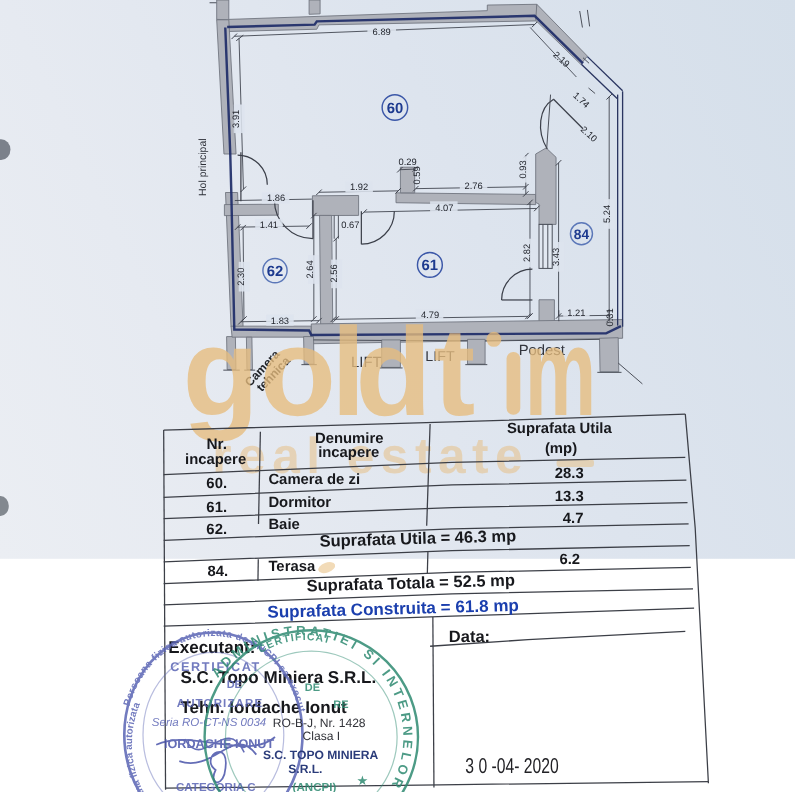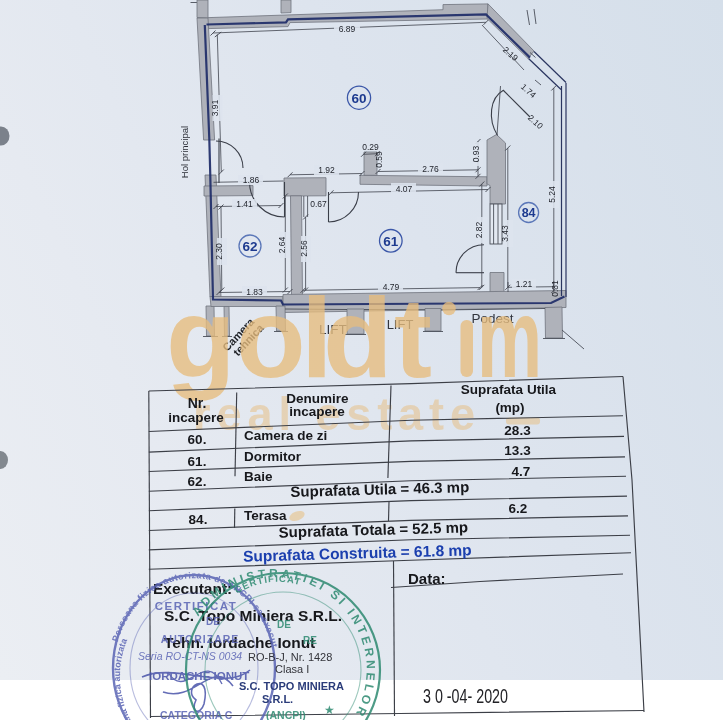--- a/index.html
+++ b/index.html
@@ -1,17 +1,17 @@
 <!DOCTYPE html>
 <html><head>
 <meta charset="utf-8">
 <style>
 html,body{margin:0;padding:0;}
 body{width:723px;height:720px;overflow:hidden;font-family:"Liberation Sans",sans-serif;}
-.page{position:relative;width:723px;height:680px;background:linear-gradient(245deg,#d5dfea 0%,#dde4ee 40%,#e6eaf1 75%,#ebeef3 100%);}
+.page{position:relative;width:723px;height:508px;background:linear-gradient(245deg,#d5dfea 0%,#dde4ee 40%,#e6eaf1 75%,#ebeef3 100%);}
 svg{position:absolute;left:0;top:0;}
 text{font-family:"Liberation Sans",sans-serif;}
 .dim{font-size:8.5px;fill:#23262e;}
 .wl{fill:#afb2ba;stroke:#70747e;stroke-width:0.8;}
 .tl{stroke:#4a4e58;stroke-width:0.9;fill:none;}
 .dl{stroke:#3f434d;stroke-width:0.8;fill:none;}
 .door{stroke:#3a3e48;stroke-width:1.1;fill:none;}
 .bg{fill:#dde4ee;opacity:0.88;}
 </style>
 </head>

